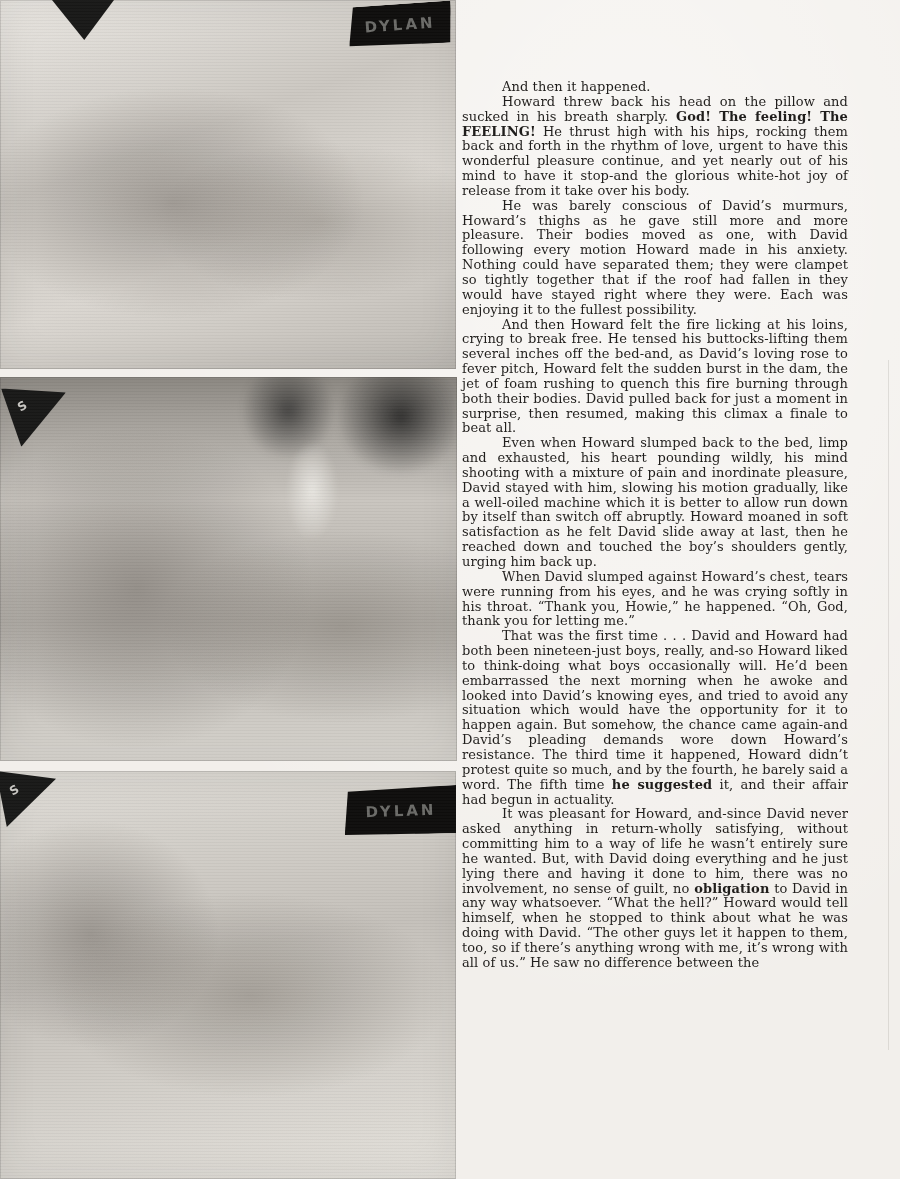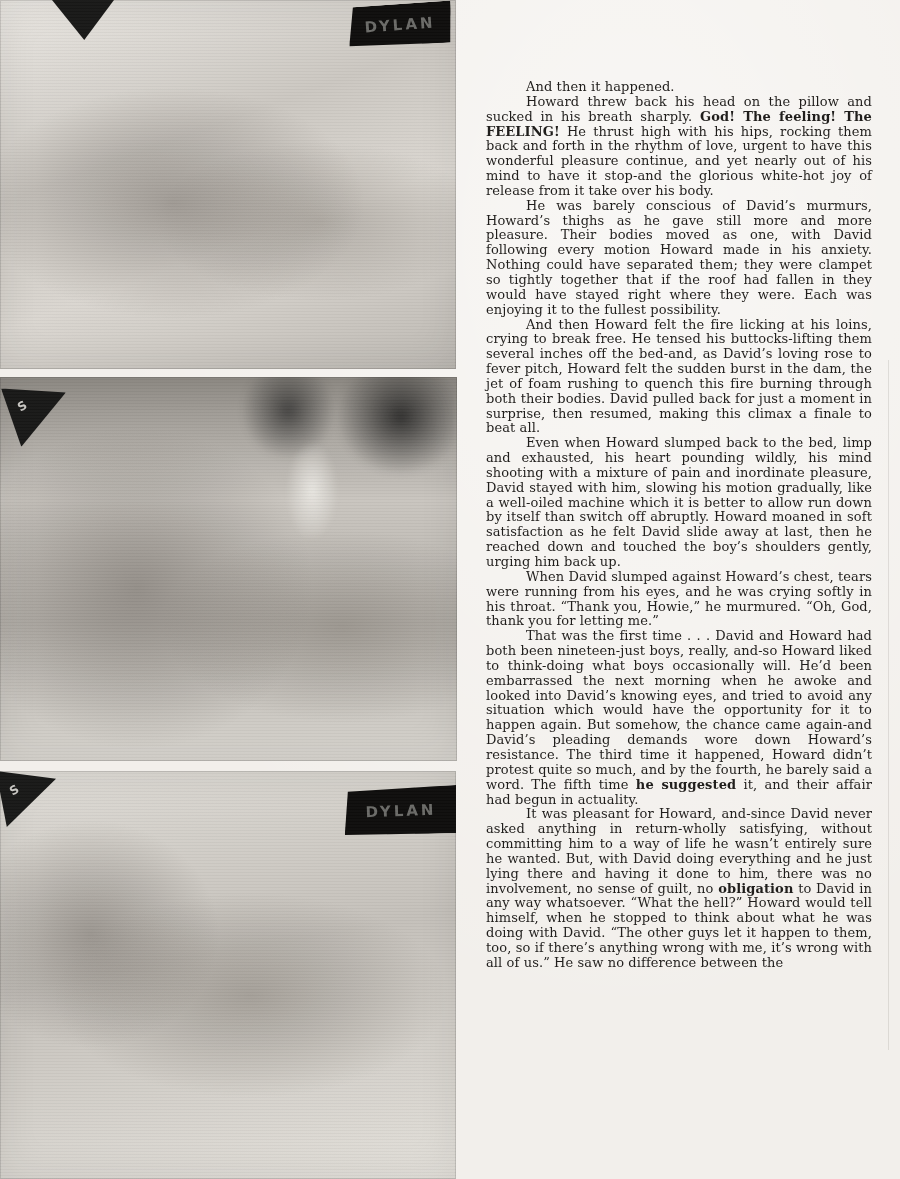--- a/index.html
+++ b/index.html
@@ -97,21 +97,21 @@
     filter: blur(3px);
   }
   .lampshape2 {
     position: absolute; right: 110px; top: 60px; width: 70px; height: 120px;
     background: radial-gradient(ellipse 50% 55% at 50% 45%, rgba(235,233,228,0.9), rgba(0,0,0,0) 75%);
     filter: blur(2px);
   }
   
   .article {
     position: absolute;
-    left: 486px; top: 80px; width: 386px;
+    left: 462px; top: 80px; width: 386px;
     font-size: 13px;
     line-height: 14.85px;
     text-align: justify;
     color: #201e1c;
     letter-spacing: 0.1px;
   }
   .para { margin: 0; text-indent: 40px; }
   .section-start { }
   .bold { font-weight: bold; }
   .page-edge-line {
@@ -146,21 +146,21 @@
     <p class="para"><span>And then it happened.</span></p>
 
     <p class="para"><span>Howard threw back his head on the pillow and sucked in his breath sharply. </span><span class="bold">God! The feeling! The FEELING!</span><span> He thrust high with his hips, rocking them back and forth in the rhythm of love, urgent to have this wonderful pleasure continue, and yet nearly out of his mind to have it stop-and the glorious white-hot joy of release from it take over his body.</span></p>
 
     <p class="para"><span>He was barely conscious of David’s murmurs, Howard’s thighs as he gave still more and more pleasure. Their bodies moved as one, with David following every motion Howard made in his anxiety. Nothing could have separated them; they were clampet so tightly together that if the roof had fallen in they would have stayed right where they were. Each was enjoying it to the fullest possibility.</span></p>
 
     <p class="para"><span>And then Howard felt the fire licking at his loins, crying to break free. He tensed his buttocks-lifting them several inches off the bed-and, as David’s loving rose to fever pitch, Howard felt the sudden burst in the dam, the jet of foam rushing to quench this fire burning through both their bodies. David pulled back for just a moment in surprise, then resumed, making this climax a finale to beat all.</span></p>
 
     <p class="para"><span>Even when Howard slumped back to the bed, limp and exhausted, his heart pounding wildly, his mind shooting with a mixture of pain and inordinate pleasure, David stayed with him, slowing his motion gradually, like a well-oiled machine which it is better to allow run down by itself than switch off abruptly. Howard moaned in soft satisfaction as he felt David slide away at last, then he reached down and touched the boy’s shoulders gently, urging him back up.</span></p>
 
-    <p class="para"><span>When David slumped against Howard’s chest, tears were running from his eyes, and he was crying softly in his throat. “Thank you, Howie,” he murmured. “Oh, God, thank you for letting me.”</span></p>
+    <p class="para"><span>When David slumped against Howard’s chest, tears were running from his eyes, and he was crying softly in his throat. “Thank you, Howie,” he happened. “Oh, God, thank you for letting me.”</span></p>
 
     <p class="para section-start"><span>That was the first time . . . David and Howard had both been nineteen-just boys, really, and-so Howard liked to think-doing what boys occasionally will. He’d been embarrassed the next morning when he awoke and looked into David’s knowing eyes, and tried to avoid any situation which would have the opportunity for it to happen again. But somehow, the chance came again-and David’s pleading demands wore down Howard’s resistance. The third time it happened, Howard didn’t protest quite so much, and by the fourth, he barely said a word. The fifth time </span><span class="bold">he suggested</span><span> it, and their affair had begun in actuality.</span></p>
 
     <p class="para"><span>It was pleasant for Howard, and-since David never asked anything in return-wholly satisfying, without committing him to a way of life he wasn’t entirely sure he wanted. But, with David doing everything and he just lying there and having it done to him, there was no involvement, no sense of guilt, no </span><span class="bold">obligation</span><span> to David in any way whatsoever. “What the hell?” Howard would tell himself, when he stopped to think about what he was doing with David. “The other guys let it happen to them, too, so if there’s anything wrong with me, it’s wrong with all of us.” He saw no difference between the</span></p>
   </main>
 
   <span class="page-edge-line"></span>
 </div>
 
 </body></html>

